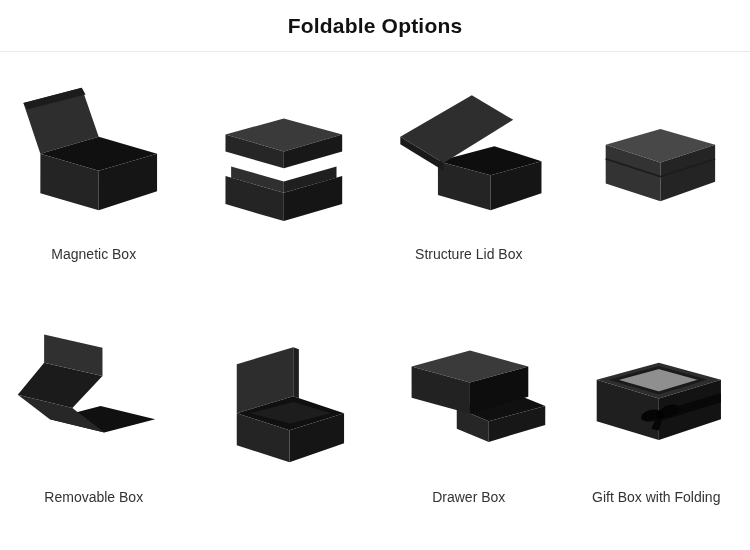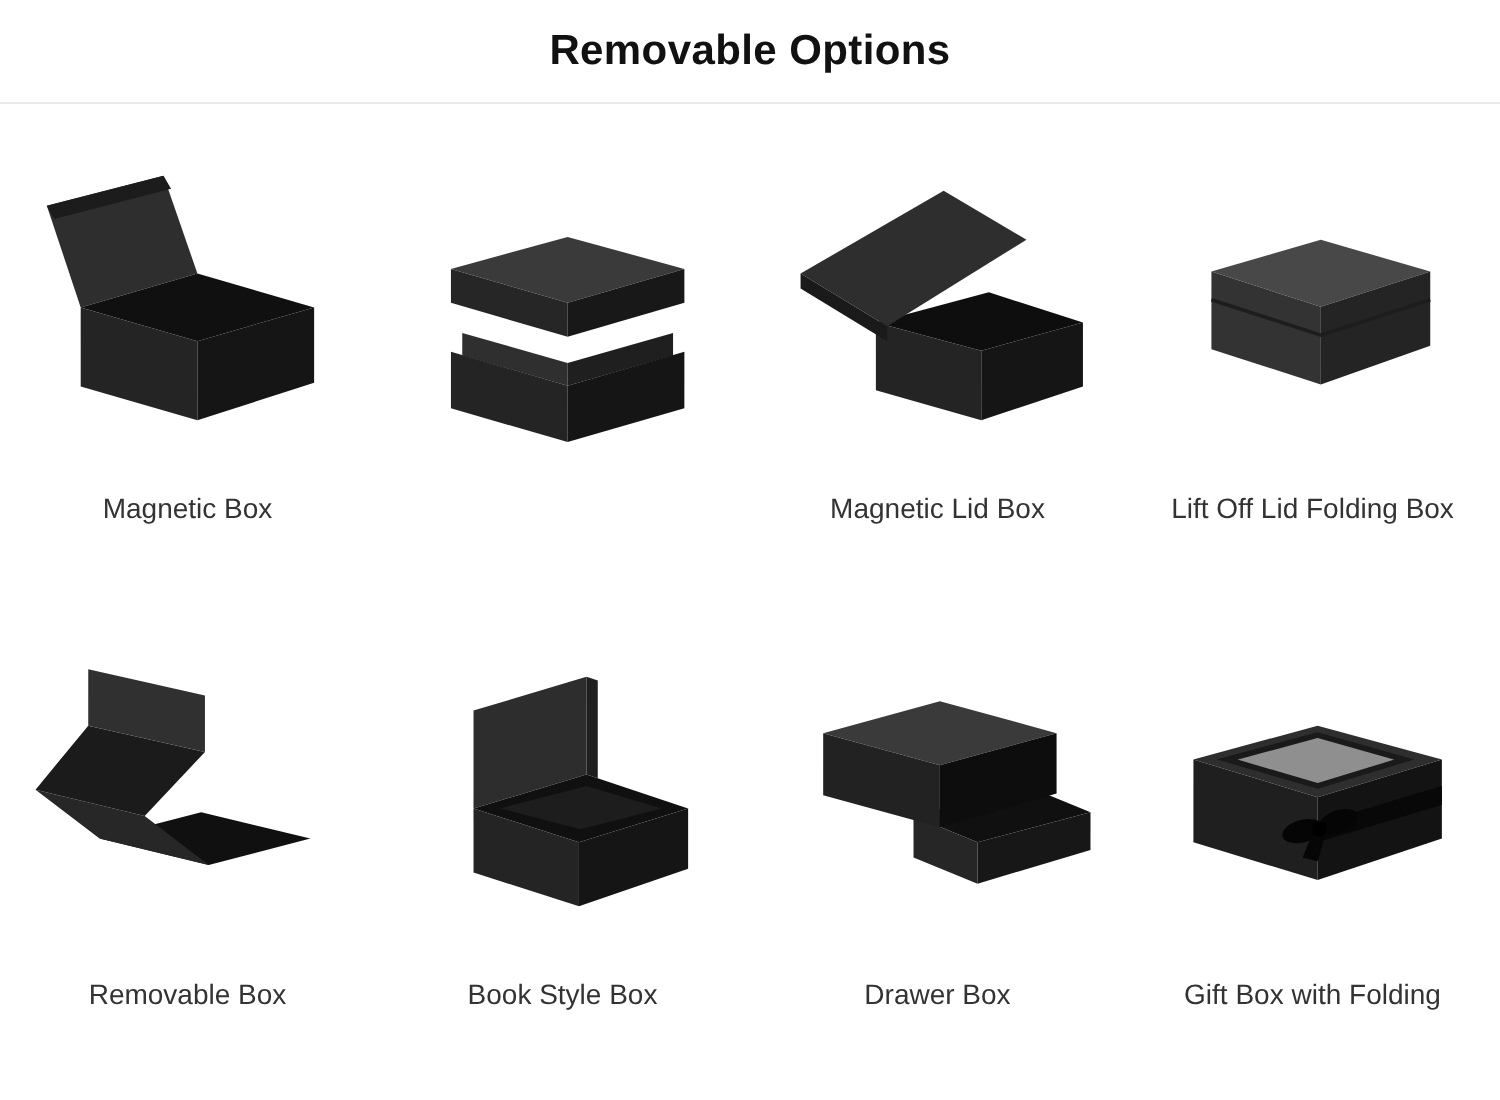--- a/index.html
+++ b/index.html
@@ -36,21 +36,21 @@
     font-size:14px;
     color:#333333;
     white-space:nowrap;
     line-height:18px;
   }
 </style>
 </head>
 <body>
 
 <div class="header">
-  <div class="title">Removable Options</div>
+  <div class="title">Foldable Options</div>
 </div>
 <hr class="divider">
 
 <div class="grid">
 
   <div class="cell">
     <div class="img-wrap">
       <svg width="160" height="150" viewBox="0 0 170 150">
         <polygon points="28,80 90,62 72,10 10,26" fill="#2e2e2e"></polygon>
         <polygon points="10,26 72,10 76,17 14,33" fill="#1c1c1c"></polygon>
@@ -79,33 +79,32 @@
   <div class="cell">
     <div class="img-wrap">
       <svg width="160" height="150" viewBox="0 0 170 150">
         <polygon points="52,88 112,72 162,88 108,103" fill="#0e0e0e"></polygon>
         <polygon points="52,88 108,103 108,140 52,124" fill="#242424"></polygon>
         <polygon points="108,103 162,88 162,122 108,140" fill="#151515"></polygon>
         <polygon points="12,62 88,18 132,44 58,90" fill="#2e2e2e"></polygon>
         <polygon points="12,62 58,90 58,98 12,70" fill="#1a1a1a"></polygon>
       </svg>
     </div>
-    <div class="caption">Magnetic Lid Box</div>
+    <div class="caption">Structure Lid Box</div>
   </div>
 
   <div class="cell">
     <div class="img-wrap">
       <svg width="150" height="150" viewBox="0 0 170 150">
         <polygon points="28,60 90,42 152,60 90,80" fill="#484848"></polygon>
         <polygon points="28,60 90,80 90,124 28,104" fill="#333333"></polygon>
         <polygon points="90,80 152,60 152,102 90,124" fill="#242424"></polygon>
         <polyline points="28,76 90,96 152,76" stroke="#1d1d1d" stroke-width="2" fill="none"></polyline>
       </svg>
     </div>
-    <div class="caption">Lift Off Lid Folding Box</div>
   </div>
 
   <div class="cell">
     <div class="img-wrap">
       <svg width="160" height="150" viewBox="0 0 170 150">
         <polygon points="38,104 96,118 150,104 92,90" fill="#101010"></polygon>
         <polygon points="4,78 62,92 96,118 38,104" fill="#272727"></polygon>
         <polygon points="32,44 94,58 62,92 4,78" fill="#1b1b1b"></polygon>
         <polygon points="32,14 94,28 94,58 32,44" fill="#303030"></polygon>
       </svg>
@@ -117,21 +116,20 @@
     <div class="img-wrap">
       <svg width="160" height="150" viewBox="0 0 170 150">
         <polygon points="38,88 98,70 98,18 38,36" fill="#2d2d2d"></polygon>
         <polygon points="98,70 104,72 104,20 98,18" fill="#1f1f1f"></polygon>
         <polygon points="38,88 98,70 152,88 94,106" fill="#101010"></polygon>
         <polygon points="52,88 98,76 138,88 95,99" fill="#1d1d1d"></polygon>
         <polygon points="38,88 94,106 94,140 38,122" fill="#242424"></polygon>
         <polygon points="94,106 152,88 152,120 94,140" fill="#151515"></polygon>
       </svg>
     </div>
-    <div class="caption">Book Style Box</div>
   </div>
 
   <div class="cell">
     <div class="img-wrap">
       <svg width="160" height="150" viewBox="0 0 170 150">
         <polygon points="72,92 132,76 166,90 106,106" fill="#101010"></polygon>
         <polygon points="72,92 106,106 106,128 72,114" fill="#262626"></polygon>
         <polygon points="106,106 166,90 166,110 106,128" fill="#171717"></polygon>
         <polygon points="24,48 86,31 148,48 86,65" fill="#3a3a3a"></polygon>
         <polygon points="24,48 86,65 86,98 24,81" fill="#222222"></polygon>

